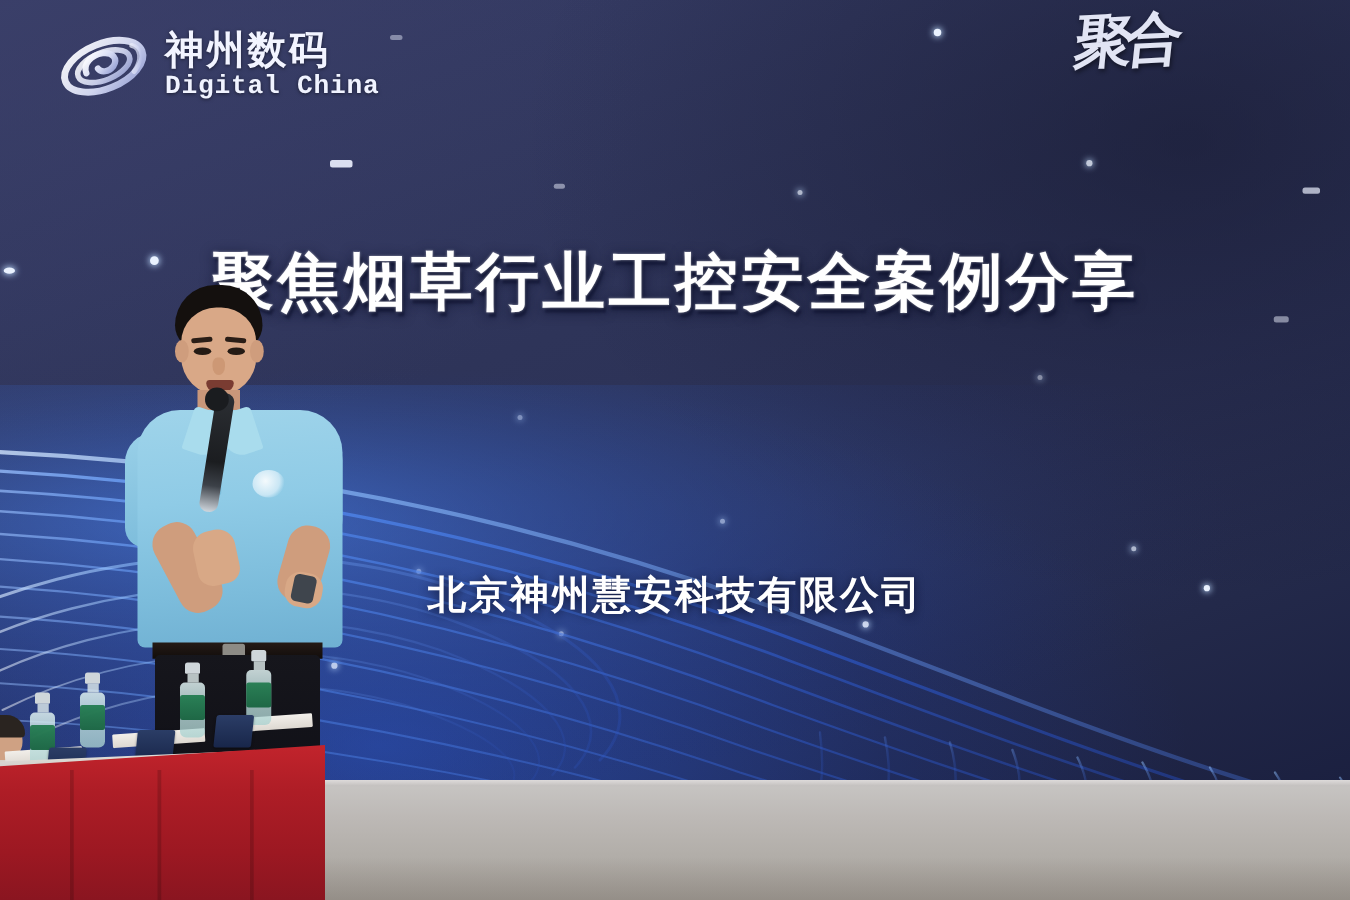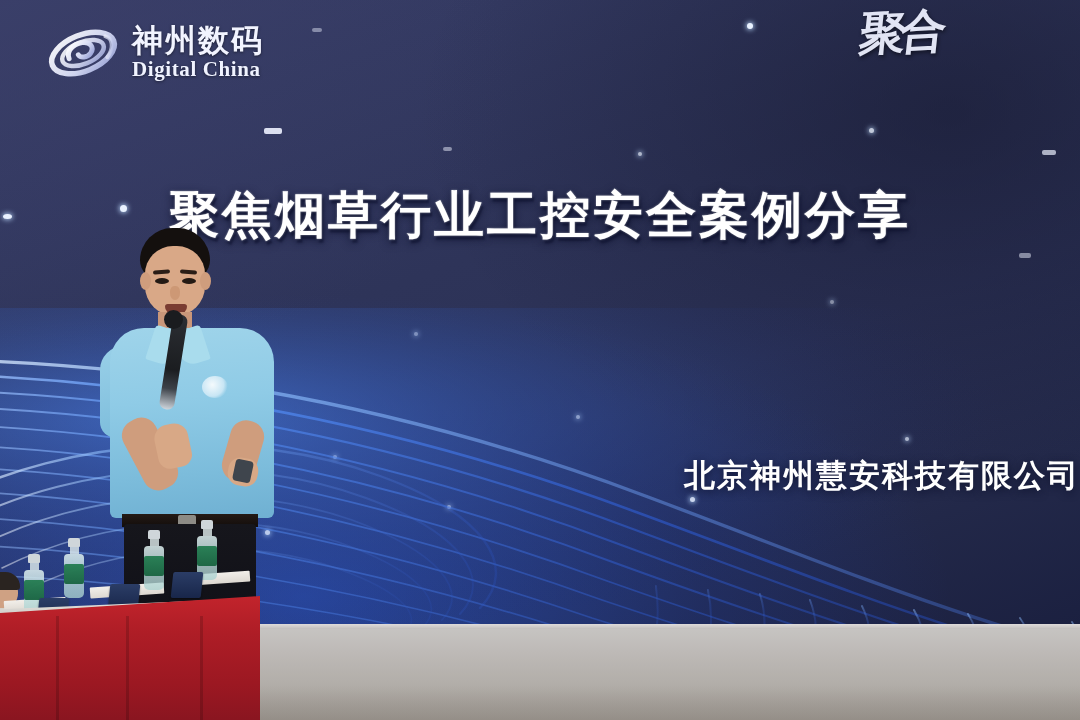--- a/index.html
+++ b/index.html
@@ -82,21 +82,21 @@
     letter-spacing: 2px;
     text-shadow: 0 1px 3px rgba(0,0,0,.5);
     font-family: "DejaVu Sans", "Liberation Sans", sans-serif;
   }
   .dc-en {
     margin-top: 3px;
     font-size: 21px;
     font-weight: 600;
     color: #f0f3ff;
     letter-spacing: .6px;
-    font-family: Liberation Serif, serif;
+    font-family: Liberation Mono, monospace;
     text-shadow: 0 1px 3px rgba(0,0,0,.5);
   }
 
   
   .logo-event {
     position: absolute;
     right: 24px; top: 14px;
     text-align: right;
   }
   .ev-brush {
@@ -119,21 +119,21 @@
     font-weight: 700;
     color: #f4f6ff;
     letter-spacing: 3px;
     text-shadow: 0 2px 5px rgba(0,0,0,.6);
   }
 
   
   .slide-title {
     position: absolute;
     left: 0; right: 0;
-    top: 182px;
+    top: 192px;
     text-align: center;
     font-family: "DejaVu Sans", "Liberation Sans", sans-serif;
     font-size: 50px;
     font-weight: 700;
     color: #ffffff;
     letter-spacing: 3px;
     text-shadow:
       0 0 2px rgba(255,255,255,.55),
       0 3px 10px rgba(10,14,40,.85),
       2px 4px 2px rgba(20,24,56,.7);
@@ -147,21 +147,21 @@
     font-size: 28px;
     font-weight: 700;
     color: #ffffff;
     letter-spacing: 1px;
     text-shadow: 0 2px 7px rgba(10,14,40,.8);
   }
   .slide-company {
     position: absolute;
     left: 0; right: 0;
     top: 455px;
-    text-align: right;
+    text-align: center;
     font-family: "DejaVu Sans", "Liberation Sans", sans-serif;
     font-size: 31px;
     font-weight: 700;
     color: #ffffff;
     letter-spacing: 2px;
     text-shadow: 0 2px 8px rgba(10,14,40,.85);
   }
 
   
   .floor {

